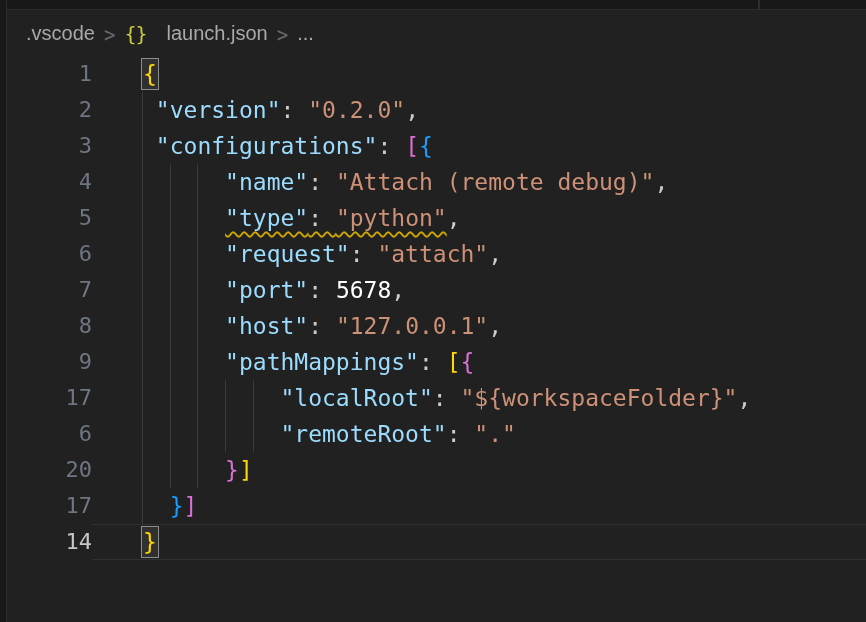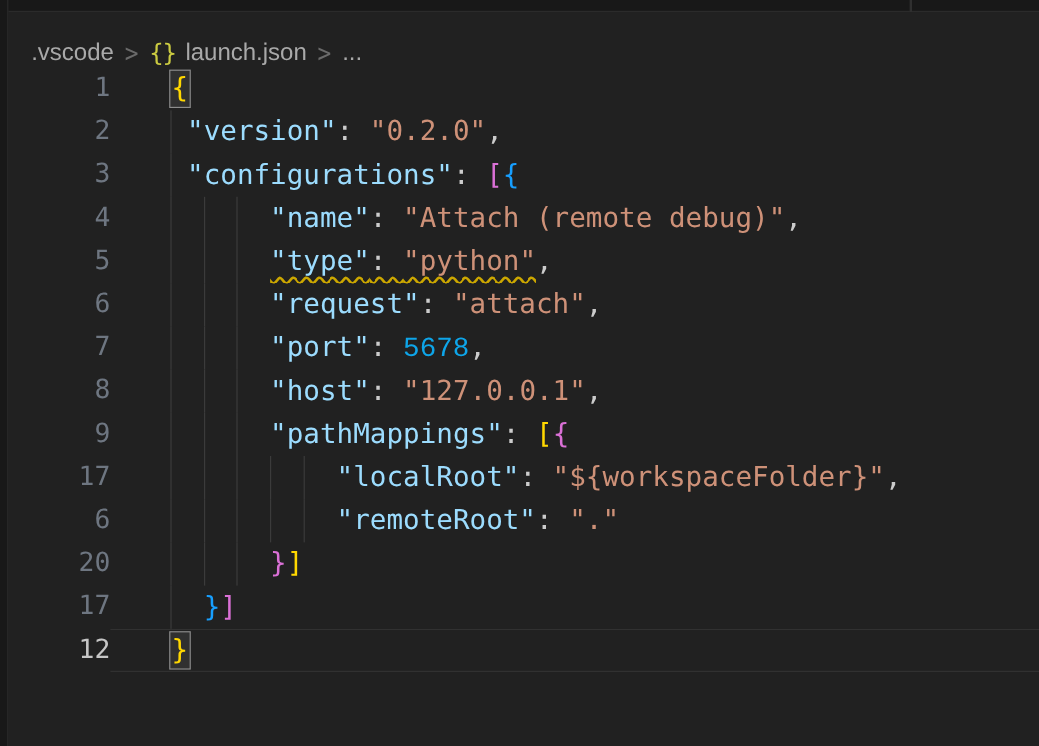--- a/index.html
+++ b/index.html
@@ -18,21 +18,21 @@
     position: absolute; right: 106px; top: 0; width: 2px; height: 10px;
     background: #2f2f2f;
   }
   .left-rail {
     position: absolute; top: 0; left: 0; width: 7px; height: 622px;
     background: #181818; border-right: 1px solid #2b2b2b; z-index: 6;
   }
   
   .breadcrumb {
     position: absolute; top: 11px; left: 8px; right: 0; height: 45px;
-    display: flex; align-items: flex-end; padding-left: 18px;
+    display: flex; align-items: center; padding-left: 18px;
     font-family: "Liberation Sans", sans-serif; font-size: 20px; color: #a9a9a9;
   }
   .breadcrumb .sep {
     color: #6a6a6a; margin: 0 9px; font-size: 19px;
     font-family: "DejaVu Sans Mono", monospace; transform: scaleY(1.15);
   }
   .breadcrumb .json-icon {
     color: #cbcb41; font-family: "DejaVu Sans Mono", monospace;
     font-size: 20px; letter-spacing: -1px;
   }
@@ -52,21 +52,21 @@
   }
   .line.current .code {
     box-shadow: inset 0 1px 0 #313131, inset 0 -1px 0 #313131;
   }
   .guide {
     position: absolute; top: 0; bottom: 0; width: 1px; background: #3b3b3b;
   }
   
   .tok-key  { color: #9cdcfe; }
   .tok-str  { color: #ce9178; }
-  .tok-num  { color: #0ea5e9; font-family: Liberation Mono, monospace; }
+  .tok-num  { color: #ffffff; }
   .tok-punc { color: #cccccc; }
   .tok-b1   { color: #ffd700; }
   .tok-b2   { color: #da70d6; }
   .tok-b3   { color: #179fff; }
   .match {
     outline: 1px solid #8d8d8d;
     background: rgba(140,140,140,0.14);
     padding: 2px 1px;
   }
   .squiggle {
@@ -83,21 +83,21 @@
 
 <div class="top-strip">
   <div class="tab-divider"></div>
 </div>
 <div class="left-rail"></div>
 
 <div class="breadcrumb">
   <span class="crumb">.vscode</span>
   <span class="sep">&gt;</span>
   <span class="json-icon">{}</span>
-  <span class="crumb" style="margin-left:8px">launch.json</span>
+  <span class="crumb" style="margin-left:20px">launch.json</span>
   <span class="sep">&gt;</span>
   <span class="crumb">...</span>
 </div>
 
 <div class="editor">
   <div id="code-lines">
       <div class="line">
         <div class="gutter">1</div>
         <div class="code"><span><span class="tok-b1 match">{</span></span></div>
       </div>
@@ -143,17 +143,17 @@
       </div>
       <div class="line">
         <div class="gutter">20</div>
         <div class="code"><div class="guide" style="left: calc(0ch + 50px);"></div><div class="guide" style="left: calc(2ch + 50px);"></div><div class="guide" style="left: calc(4ch + 50px);"></div><span>      <span class="tok-b2">}</span><span class="tok-b1">]</span></span></div>
       </div>
       <div class="line">
         <div class="gutter">17</div>
         <div class="code"><div class="guide" style="left: calc(0ch + 50px);"></div><span>  <span class="tok-b3">}</span><span class="tok-b2">]</span></span></div>
       </div>
       <div class="line current">
-        <div class="gutter">12</div>
+        <div class="gutter">14</div>
         <div class="code"><span><span class="tok-b1 match">}</span></span></div>
       </div>
     </div>
 </div>
 
 </body></html>

